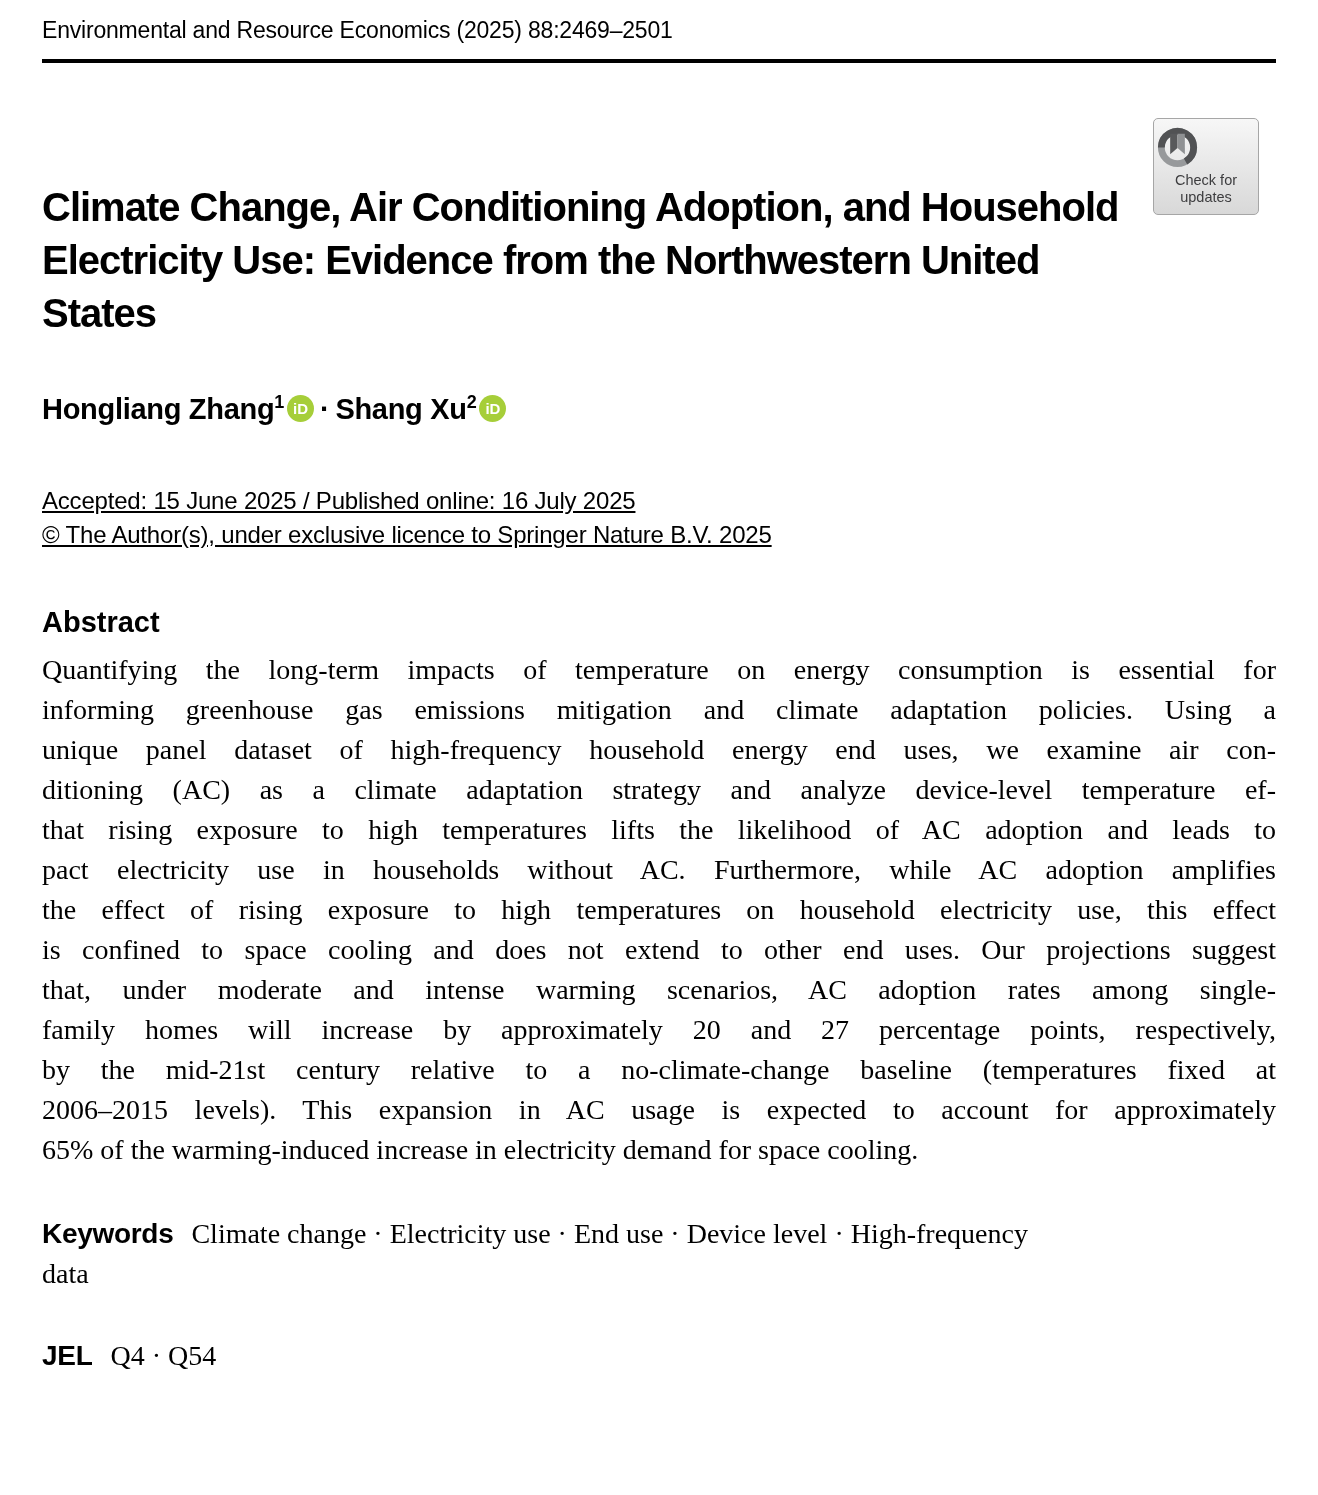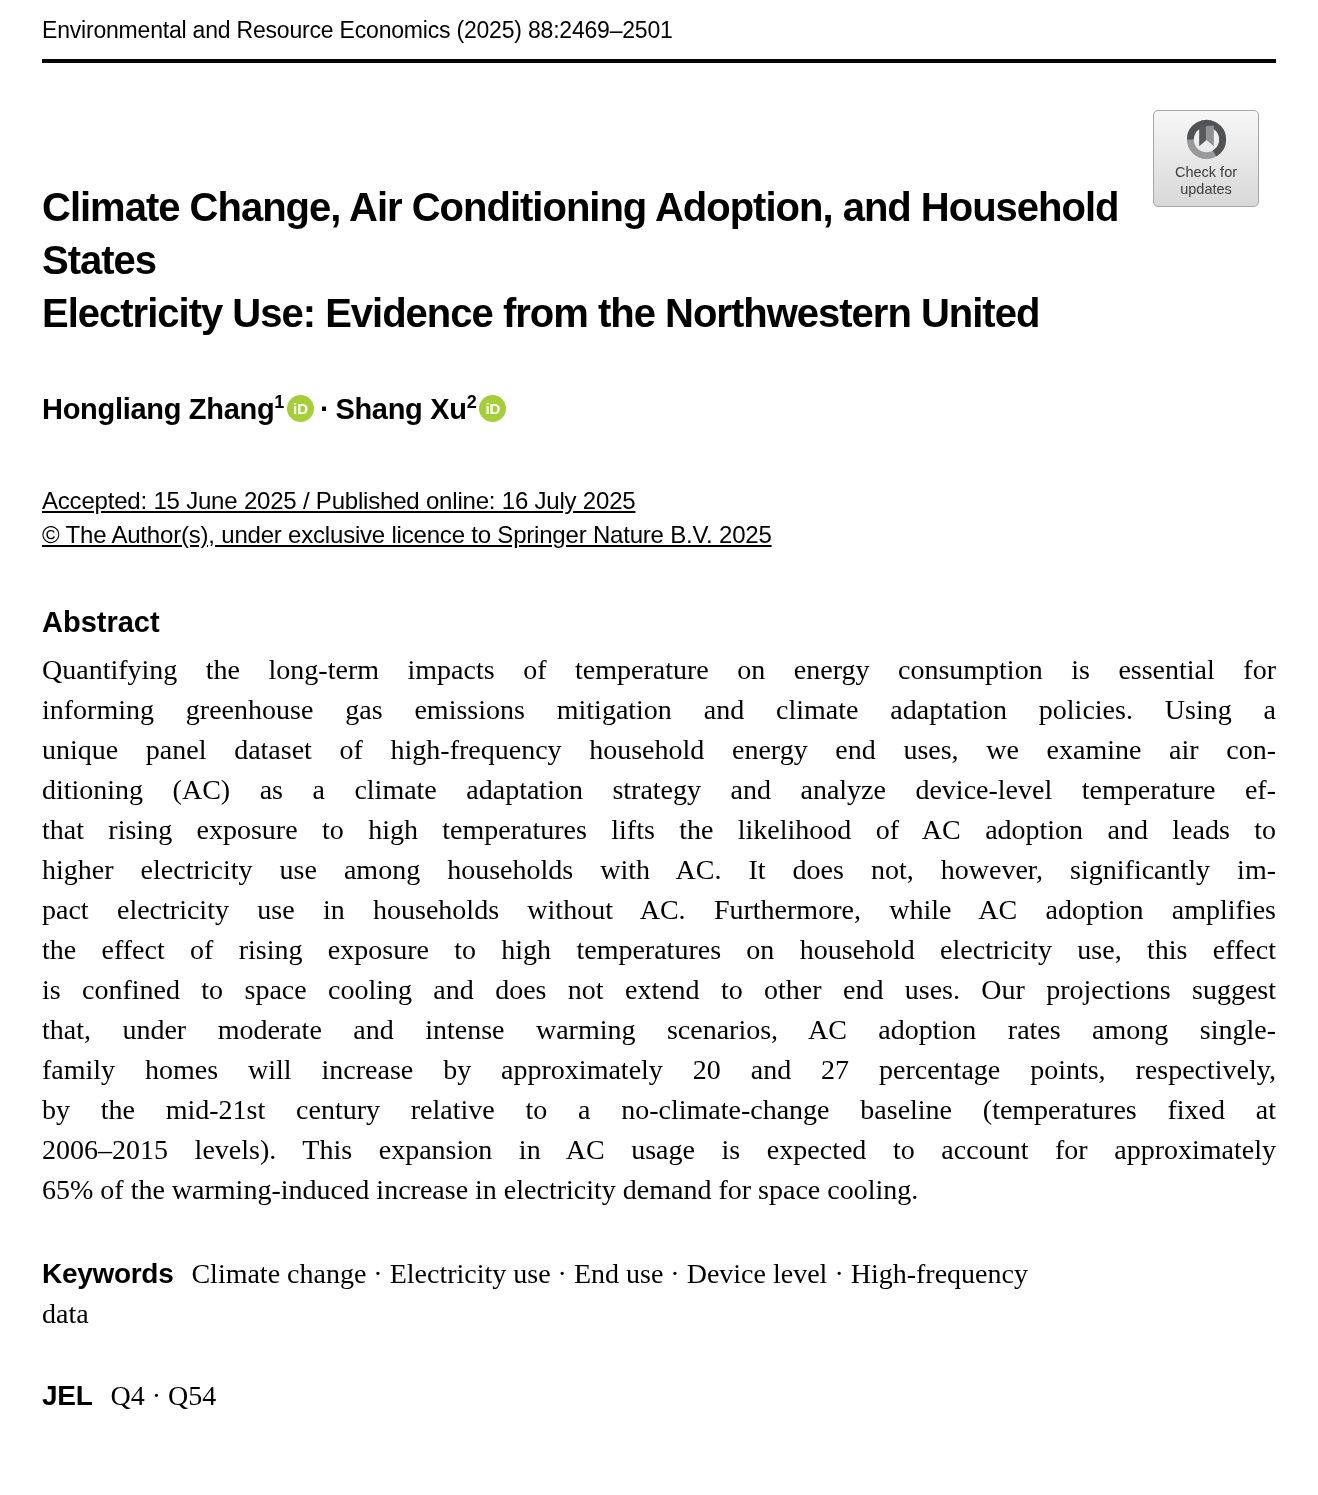--- a/index.html
+++ b/index.html
@@ -10,25 +10,25 @@
     font-family: "Liberation Sans", sans-serif;
     overflow: hidden;
   }
   .page { position: relative; width: 100%; height: 100%; padding: 14px 42px 0 42px; }
 
   .header-line { font-size: 23px; line-height: 33px; letter-spacing: -0.2px; }
   .rule { border: none; border-top: 4px solid #000; margin: 12px 0 0 0; }
 
   
   .badge {
-    position: absolute; top: 110px; right: 59px;
+    position: absolute; top: 118px; right: 59px;
     width: 106px; height: 97px;
     border: 1px solid #a6a6a6; border-radius: 5px;
     background: linear-gradient(#f7f7f7, #d8d8d8);
-    display: flex; flex-direction: column; align-items: center;
+    display: flex; flex-direction: column; 
     padding-top: 5px; cursor: pointer;
   }
   .badge svg { width: 47px; height: 47px; }
   .badge-text { font-size: 14.5px; line-height: 16.5px; color: #3d3d3f; text-align: center; margin-top: 1px; }
 
   .title { margin-top: 118px; font-weight: bold; font-size: 40px; line-height: 53px; letter-spacing: -1px; }
 
   .authors { margin-top: 52px; font-weight: bold; font-size: 29px; letter-spacing: -0.3px; }
   .authors sup { font-size: 18px; }
   .author-sep { margin: 0 6px; }
@@ -68,42 +68,41 @@
       <polygon points="24,10 31.5,10 31.5,31 24,24.5" fill="#8f9193"></polygon>
     </svg>
     <div class="badge-text">
       <div>Check for</div>
       <div>updates</div>
     </div>
   </div>
 
   <div class="title">
       <div class="title-line">Climate Change, Air Conditioning Adoption, and Household</div>
+      <div class="title-line">Electricity Use: Evidence from the Northwestern United</div>
       <div class="title-line">States</div>
-      <div class="title-line">Electricity Use: Evidence from the Northwestern United</div>
     </div>
 
   <div class="authors">
     <span><span>Hongliang Zhang</span><sup>1</sup></span><span class="orcid" style="background: rgb(166, 206, 57);">iD</span><span class="author-sep">·</span><span><span>Shang Xu</span><sup>2</sup></span><span class="orcid" style="background: rgb(166, 206, 57);">iD</span>
   </div>
 
   <div class="meta">
     <div>Accepted: 15 June 2025 / Published online: 16 July 2025</div>
     <div>© The Author(s), under exclusive licence to Springer Nature B.V. 2025</div>
   </div>
 
   <div class="abs-heading">Abstract</div>
 
   <div class="abstract">
       <div class="abs-line">Quantifying the long-term impacts of temperature on energy consumption is essential for</div>
       <div class="abs-line">informing greenhouse gas emissions mitigation and climate adaptation policies. Using a</div>
       <div class="abs-line">unique panel dataset of high-frequency household energy end uses, we examine air con-</div>
       <div class="abs-line">ditioning (AC) as a climate adaptation strategy and analyze device-level temperature ef-</div>
       <div class="abs-line">that rising exposure to high temperatures lifts the likelihood of AC adoption and leads to</div>
-      <div class="abs-line">higher electricity use among households with AC. It does not, however, significantly im-</div>
       <div class="abs-line">pact electricity use in households without AC. Furthermore, while AC adoption amplifies</div>
       <div class="abs-line">the effect of rising exposure to high temperatures on household electricity use, this effect</div>
       <div class="abs-line">is confined to space cooling and does not extend to other end uses. Our projections suggest</div>
       <div class="abs-line">that, under moderate and intense warming scenarios, AC adoption rates among single-</div>
       <div class="abs-line">family homes will increase by approximately 20 and 27 percentage points, respectively,</div>
       <div class="abs-line">by the mid-21st century relative to a no-climate-change baseline (temperatures fixed at</div>
       <div class="abs-line">2006–2015 levels). This expansion in AC usage is expected to account for approximately</div>
       <div class="abs-line">65% of the warming-induced increase in electricity demand for space cooling.</div>
     </div>
 

